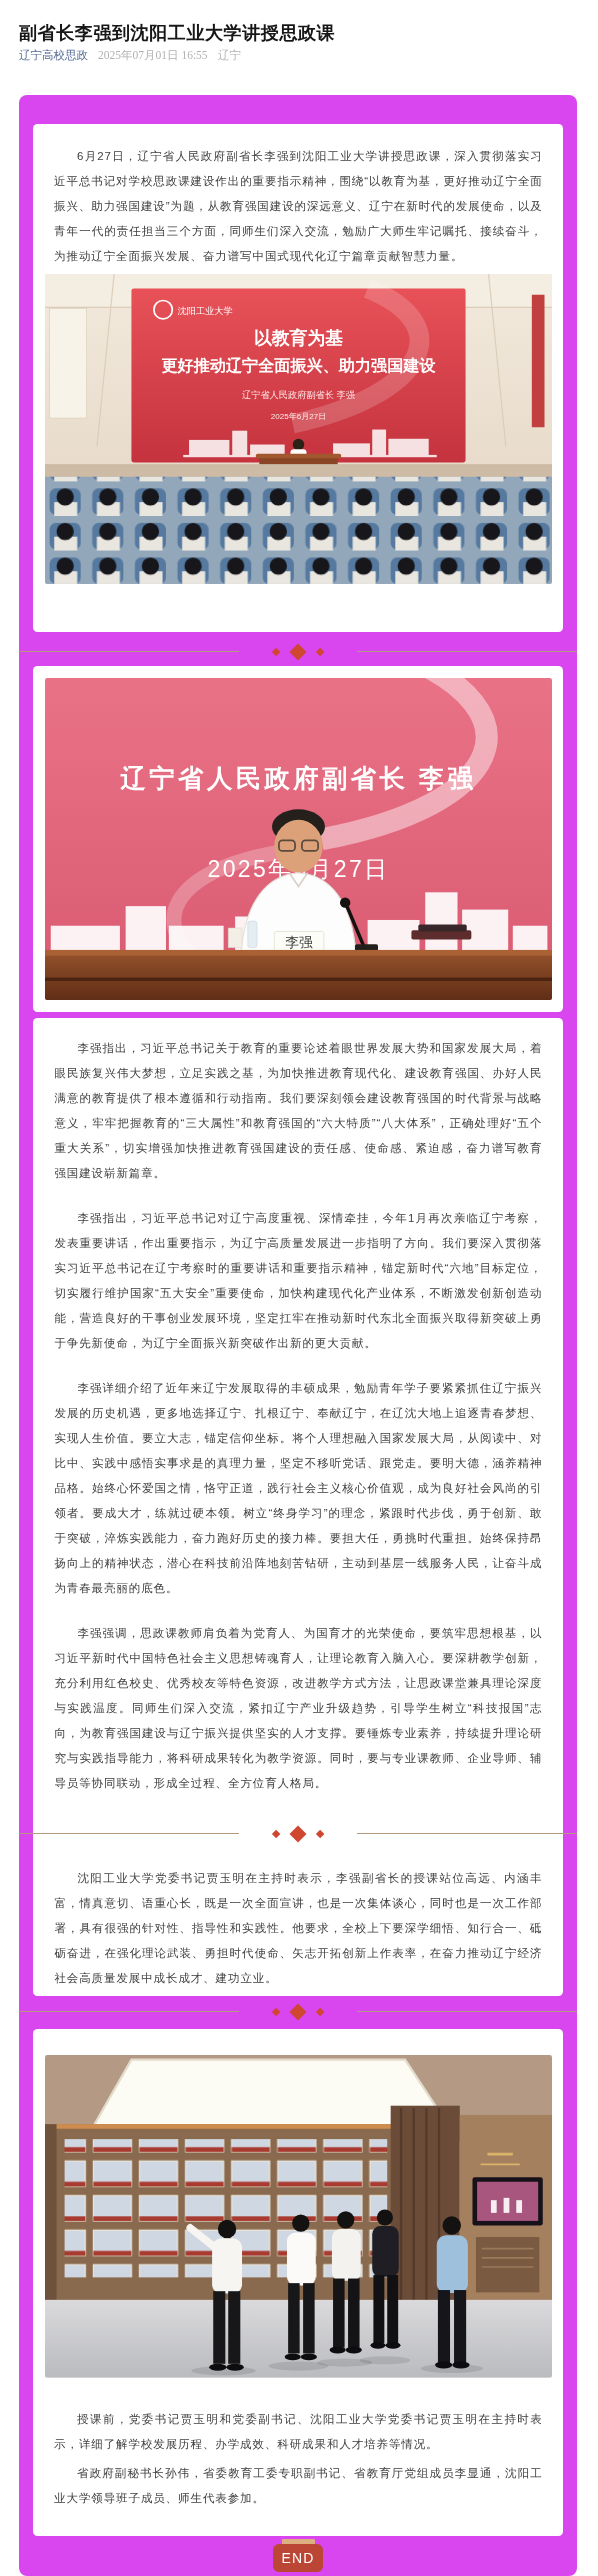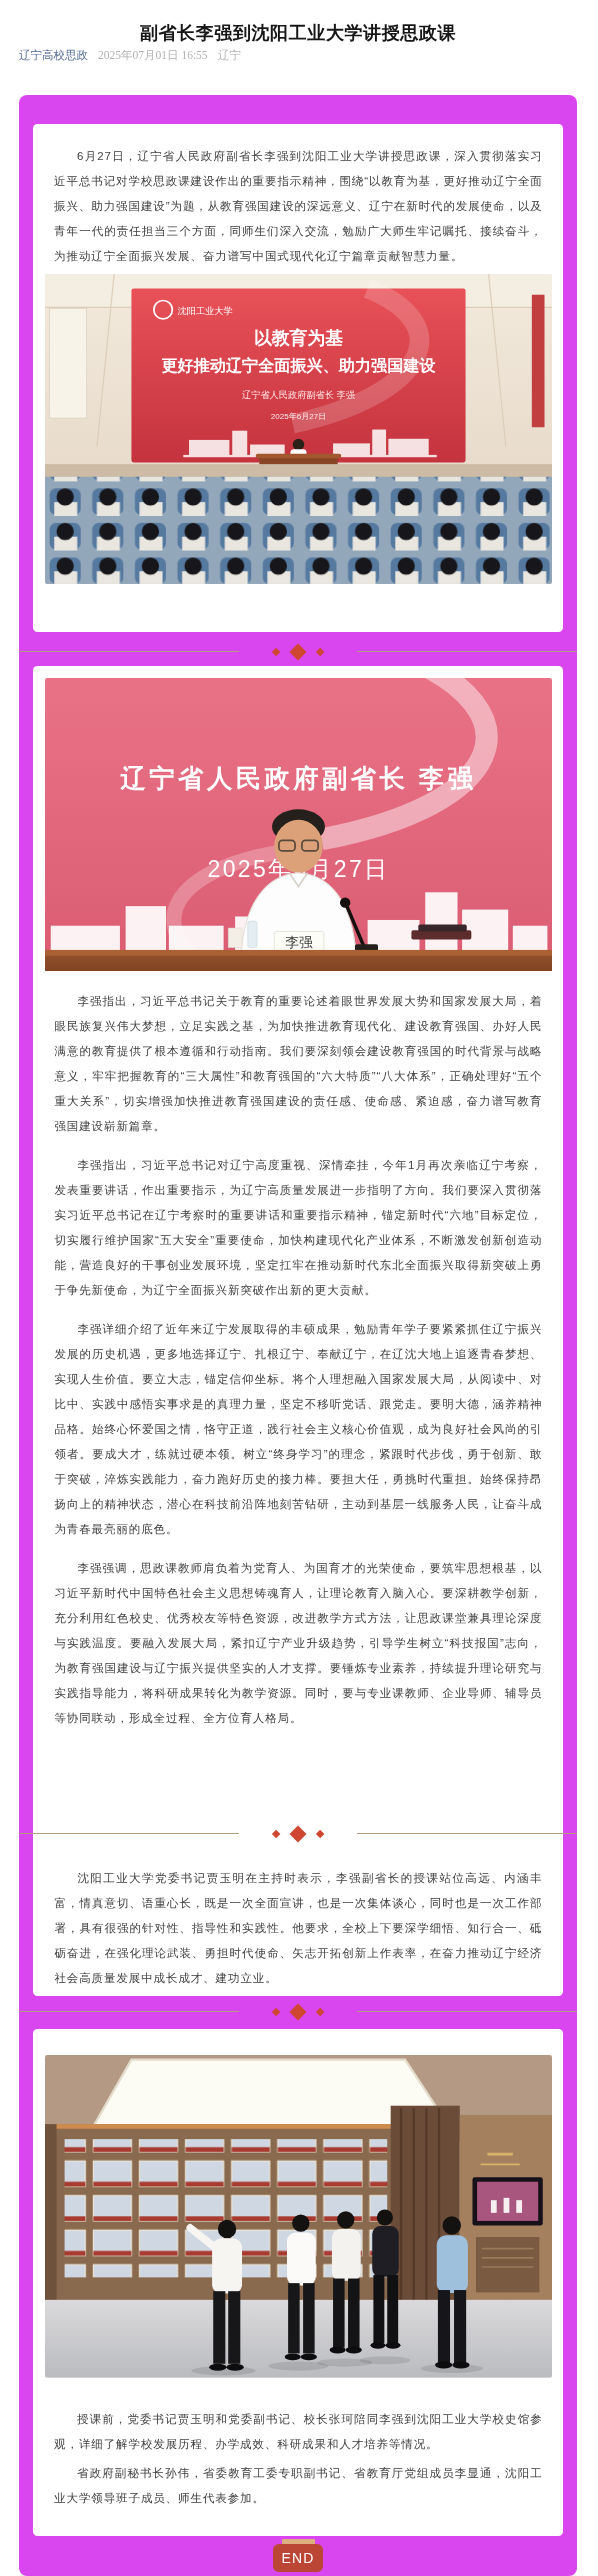--- a/index.html
+++ b/index.html
@@ -1,39 +1,39 @@
 <!DOCTYPE html>
 <html style="font-size:9.2px"><head>
 <meta charset="utf-8">
 <style>
   html,body{margin:0;padding:0;background:#ffffff;}
   body{width:599px;font-family:"Liberation Sans","DejaVu Sans",sans-serif;}
   #page{position:relative;width:599px;height:2576px;background:#ffffff;overflow:hidden;}
 
   .title{position:absolute;left:19px;top:9.2px;width:558px;font-size:18px;font-weight:bold;
-         color:#171717;letter-spacing:0.6px;line-height:25px;text-align:center;}
+         color:#171717;letter-spacing:0.6px;line-height:25px;}
   .byline{position:absolute;left:19px;top:48px;width:558px;font-size:11.5px;line-height:15px;}
   .byline .account{color:#576b95;margin-right:10px;cursor:pointer;}
   .byline .meta{color:#b2b2b2;margin-right:10.4px;font-family:Liberation Serif, serif;}
 
   .cream{position:absolute;left:19px;top:95px;width:558px;height:2481px;
          background:#d946ef;border-radius:8px;}
 
   .card{position:absolute;left:14.4px;width:530px;background:#ffffff;border-radius:4.6px;
         box-sizing:border-box;overflow:hidden;}
   .card1{top:29px;height:508px;padding:20px 11.5px 0;}
   .card2{top:571px;height:346px;padding:11.5px 11.5px 0;}
-  .card3{top:876px;height:904px;padding:18.4px 21px 0;}
+  .card3{top:923px;height:904px;padding:18.4px 21px 0;}
   .card4{top:1750px;height:151px;padding:21px 21px 0;}
   .card5{top:1934px;height:507px;padding:26px 11.5px 0;}
 
   .para{font-size:11.5px;line-height:25px;letter-spacing:0.9px;color:#404040;
         text-align:justify;text-indent:2em;margin:0;}
   .card1 .para{margin:0 9.2px;}
-  .card3 .para + .para{margin-top:14px;}
+  .card3 .para + .para{margin-top:20px;}
   .card5 .para{margin:0 9.2px;}
   .card5 .para.first{margin-top:29px;}
   .card5 .para + .para{margin-top:4px;}
 
   .photo{display:block;width:507px;border-radius:2.3px;}
   .card1 .photo{margin-top:4.6px;}
 
   .divider{position:absolute;left:0;width:558px;height:19.6px;display:flex;align-items:center;}
   .div-line{flex:1;height:1.2px;background:#b39a7e;}
   .dia{background:#cf4731;transform:rotate(45deg);display:inline-block;}
@@ -181,21 +181,21 @@
         <rect x="0" y="478" width="880" height="82" fill="url(#desk2)"></rect>
         <rect x="0" y="472" width="880" height="10" fill="#aa6134"></rect>
         <rect x="0" y="520" width="880" height="6" fill="#4c2310"></rect>
       </svg>
     </div>
 
     <div class="card card3">
       <p class="para">李强指出，习近平总书记关于教育的重要论述着眼世界发展大势和国家发展大局，着眼民族复兴伟大梦想，立足实践之基，为加快推进教育现代化、建设教育强国、办好人民满意的教育提供了根本遵循和行动指南。我们要深刻领会建设教育强国的时代背景与战略意义，牢牢把握教育的“三大属性”和教育强国的“六大特质”“八大体系”，正确处理好“五个重大关系”，切实增强加快推进教育强国建设的责任感、使命感、紧迫感，奋力谱写教育强国建设崭新篇章。</p>
       <p class="para">李强指出，习近平总书记对辽宁高度重视、深情牵挂，今年1月再次亲临辽宁考察，发表重要讲话，作出重要指示，为辽宁高质量发展进一步指明了方向。我们要深入贯彻落实习近平总书记在辽宁考察时的重要讲话和重要指示精神，锚定新时代“六地”目标定位，切实履行维护国家“五大安全”重要使命，加快构建现代化产业体系，不断激发创新创造动能，营造良好的干事创业发展环境，坚定扛牢在推动新时代东北全面振兴取得新突破上勇于争先新使命，为辽宁全面振兴新突破作出新的更大贡献。</p>
       <p class="para">李强详细介绍了近年来辽宁发展取得的丰硕成果，勉励青年学子要紧紧抓住辽宁振兴发展的历史机遇，更多地选择辽宁、扎根辽宁、奉献辽宁，在辽沈大地上追逐青春梦想、实现人生价值。要立大志，锚定信仰坐标。将个人理想融入国家发展大局，从阅读中、对比中、实践中感悟实事求是的真理力量，坚定不移听党话、跟党走。要明大德，涵养精神品格。始终心怀爱国之情，恪守正道，践行社会主义核心价值观，成为良好社会风尚的引领者。要成大才，练就过硬本领。树立“终身学习”的理念，紧跟时代步伐，勇于创新、敢于突破，淬炼实践能力，奋力跑好历史的接力棒。要担大任，勇挑时代重担。始终保持昂扬向上的精神状态，潜心在科技前沿阵地刻苦钻研，主动到基层一线服务人民，让奋斗成为青春最亮丽的底色。</p>
-      <p class="para">李强强调，思政课教师肩负着为党育人、为国育才的光荣使命，要筑牢思想根基，以习近平新时代中国特色社会主义思想铸魂育人，让理论教育入脑入心。要深耕教学创新，充分利用红色校史、优秀校友等特色资源，改进教学方式方法，让思政课堂兼具理论深度与实践温度。要融入发展大局，紧扣辽宁产业升级趋势，引导学生树立“科技报国”志向，为教育强国建设与辽宁振兴提供坚实的人才支撑。要锤炼专业素养，持续提升理论研究与实践指导能力，将科研成果转化为教学资源。同时，要与专业课教师、企业导师、辅导员等协同联动，形成全过程、全方位育人格局。</p>
+      <p class="para">李强强调，思政课教师肩负着为党育人、为国育才的光荣使命，要筑牢思想根基，以习近平新时代中国特色社会主义思想铸魂育人，让理论教育入脑入心。要深耕教学创新，充分利用红色校史、优秀校友等特色资源，改进教学方式方法，让思政课堂兼具理论深度与实践温度。同师生们深入交流，紧扣辽宁产业升级趋势，引导学生树立“科技报国”志向，为教育强国建设与辽宁振兴提供坚实的人才支撑。要锤炼专业素养，持续提升理论研究与实践指导能力，将科研成果转化为教学资源。同时，要与专业课教师、企业导师、辅导员等协同联动，形成全过程、全方位育人格局。</p>
     </div>
 
     <div class="divider divider2">
       <span class="div-line"></span>
         <span class="div-gap-l"></span>
       <span class="dia dia-s"></span>
       <span class="dia dia-l"></span>
       <span class="dia dia-s"></span>
       <span class="div-gap-r"></span>
         <span class="div-line"></span>
@@ -296,21 +296,21 @@
 
           <circle cx="706" cy="296" r="16" fill="#141210"></circle>
           <rect x="680" y="313" width="54" height="100" rx="16" fill="#9fc0dc"></rect>
           <rect x="682" y="408" width="21" height="128" fill="#15151a"></rect>
           <rect x="710" y="408" width="21" height="128" fill="#15151a"></rect>
           <ellipse cx="692" cy="538" rx="15" ry="6" fill="#0d0d0f"></ellipse>
             <ellipse cx="722" cy="538" rx="15" ry="6" fill="#0d0d0f"></ellipse>
         </g>
       </svg>
 
-      <p class="para first">授课前，党委书记贾玉明和党委副书记、校长张珂陪同李强到沈阳工业大学校史馆参观，详细了解学校发展历程、办学成效、科研成果和人才培养等情况。</p>
+      <p class="para first">授课前，党委书记贾玉明和党委副书记、沈阳工业大学党委书记贾玉明在主持时表示，详细了解学校发展历程、办学成效、科研成果和人才培养等情况。</p>
       <p class="para">省政府副秘书长孙伟，省委教育工委专职副书记、省教育厅党组成员李显通，沈阳工业大学领导班子成员、师生代表参加。</p>
     </div>
 
     <div class="end-wrap">
       <div class="end-tab"></div>
       <div class="end-btn">END</div>
     </div>
 
   </div>
 </div>

